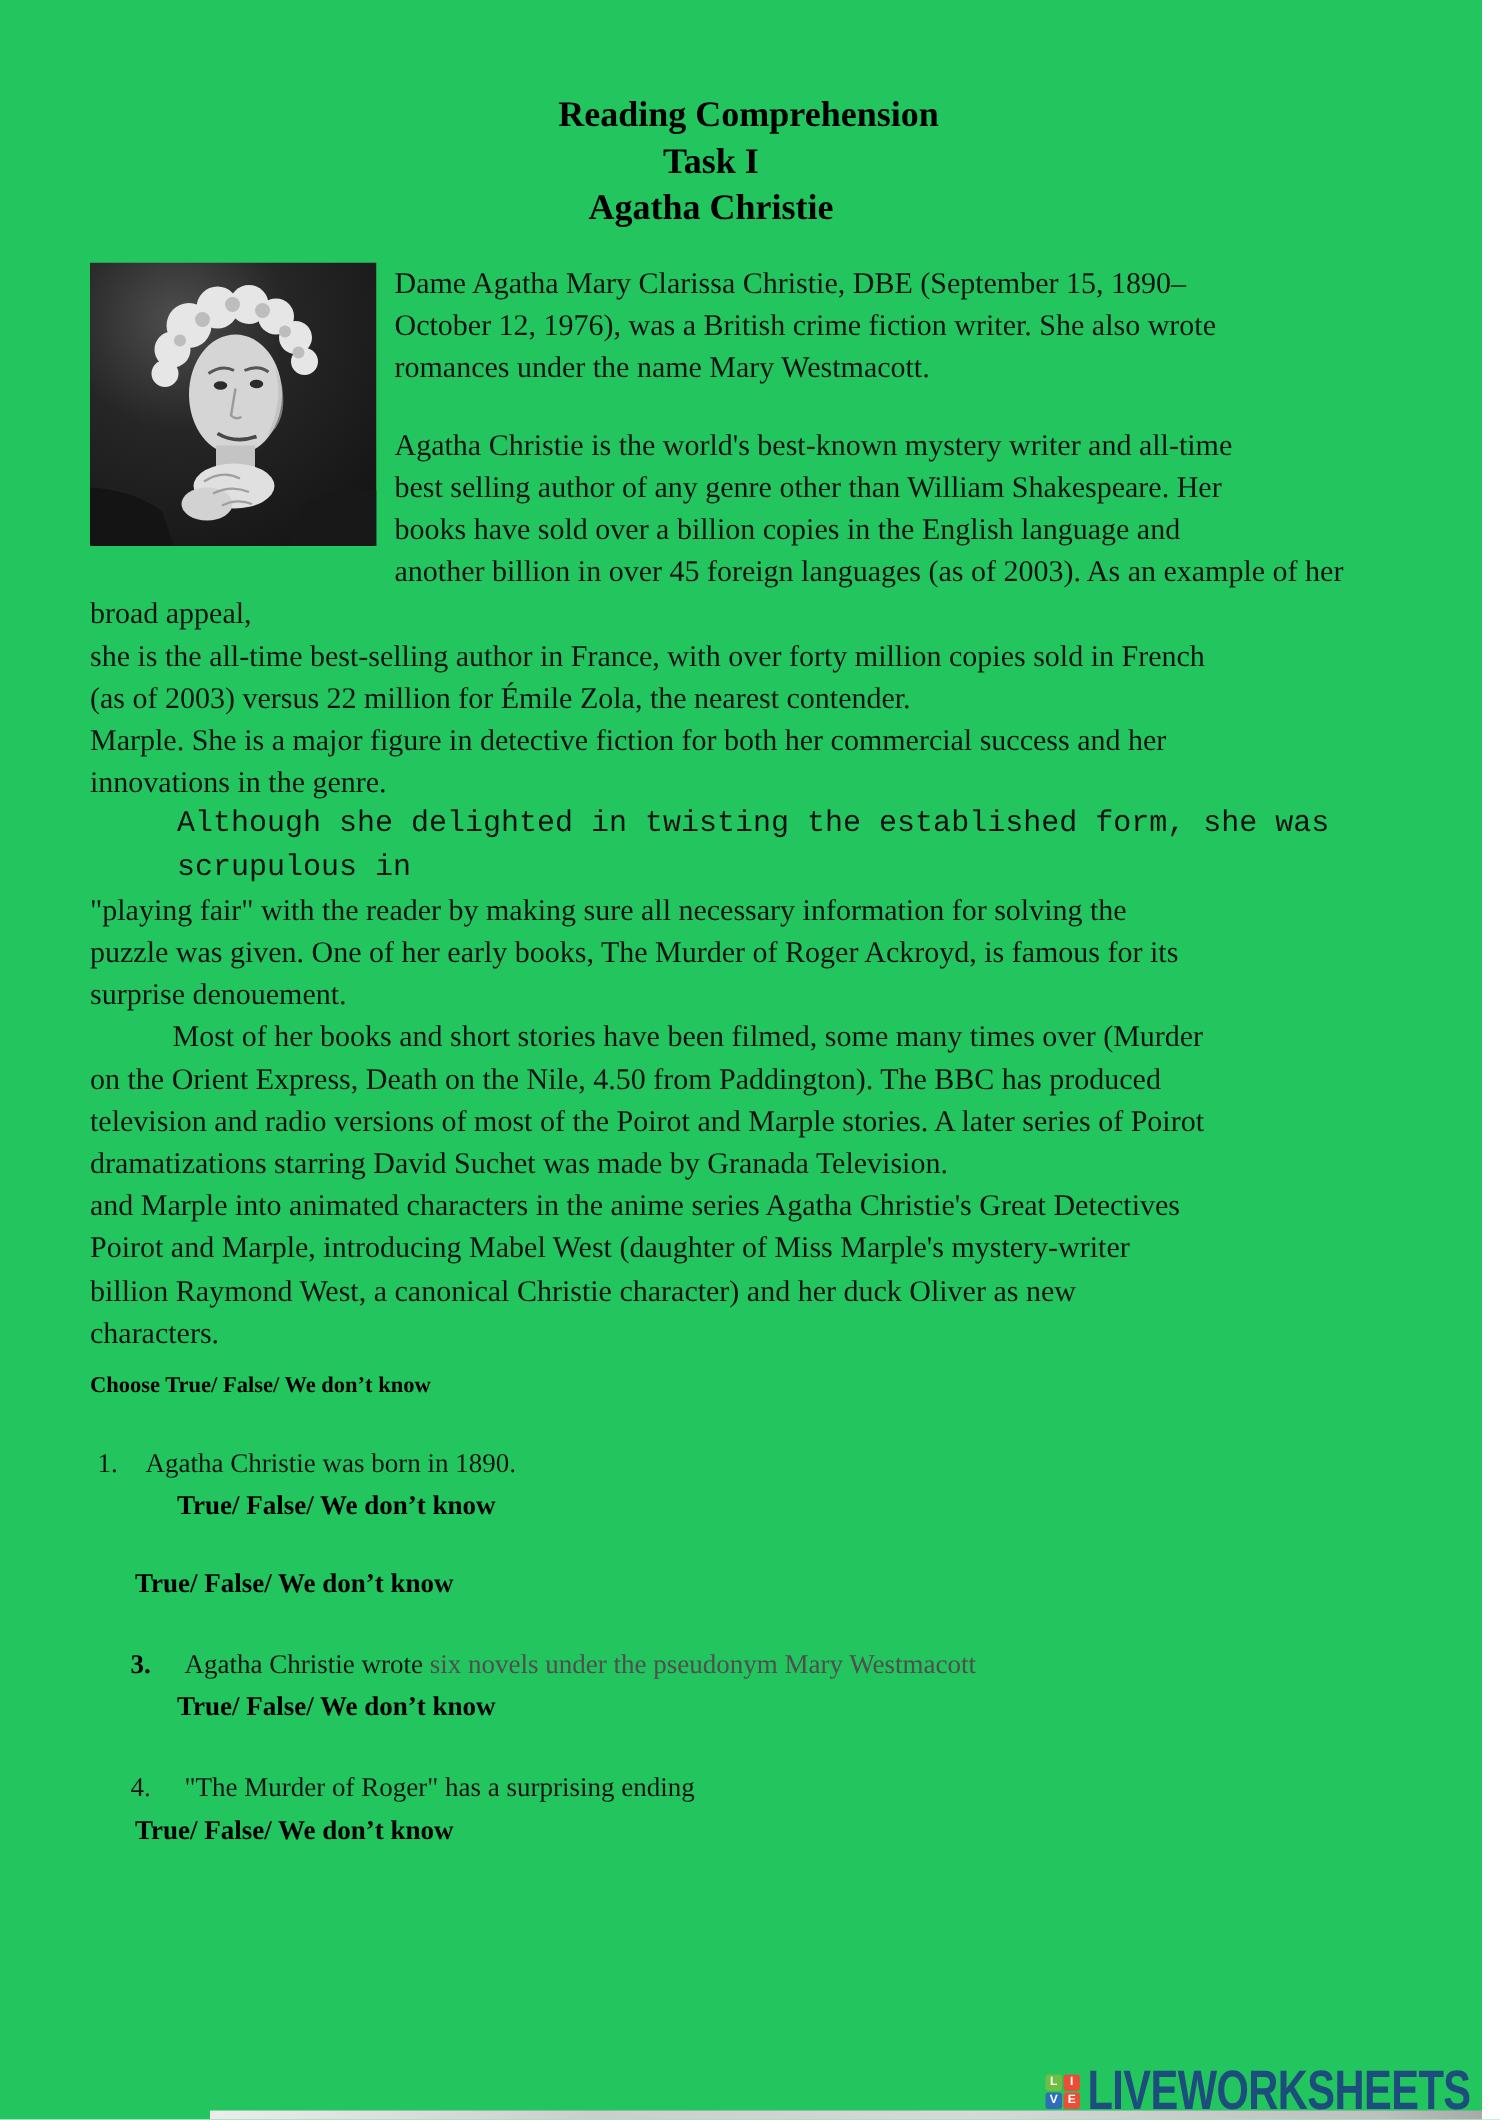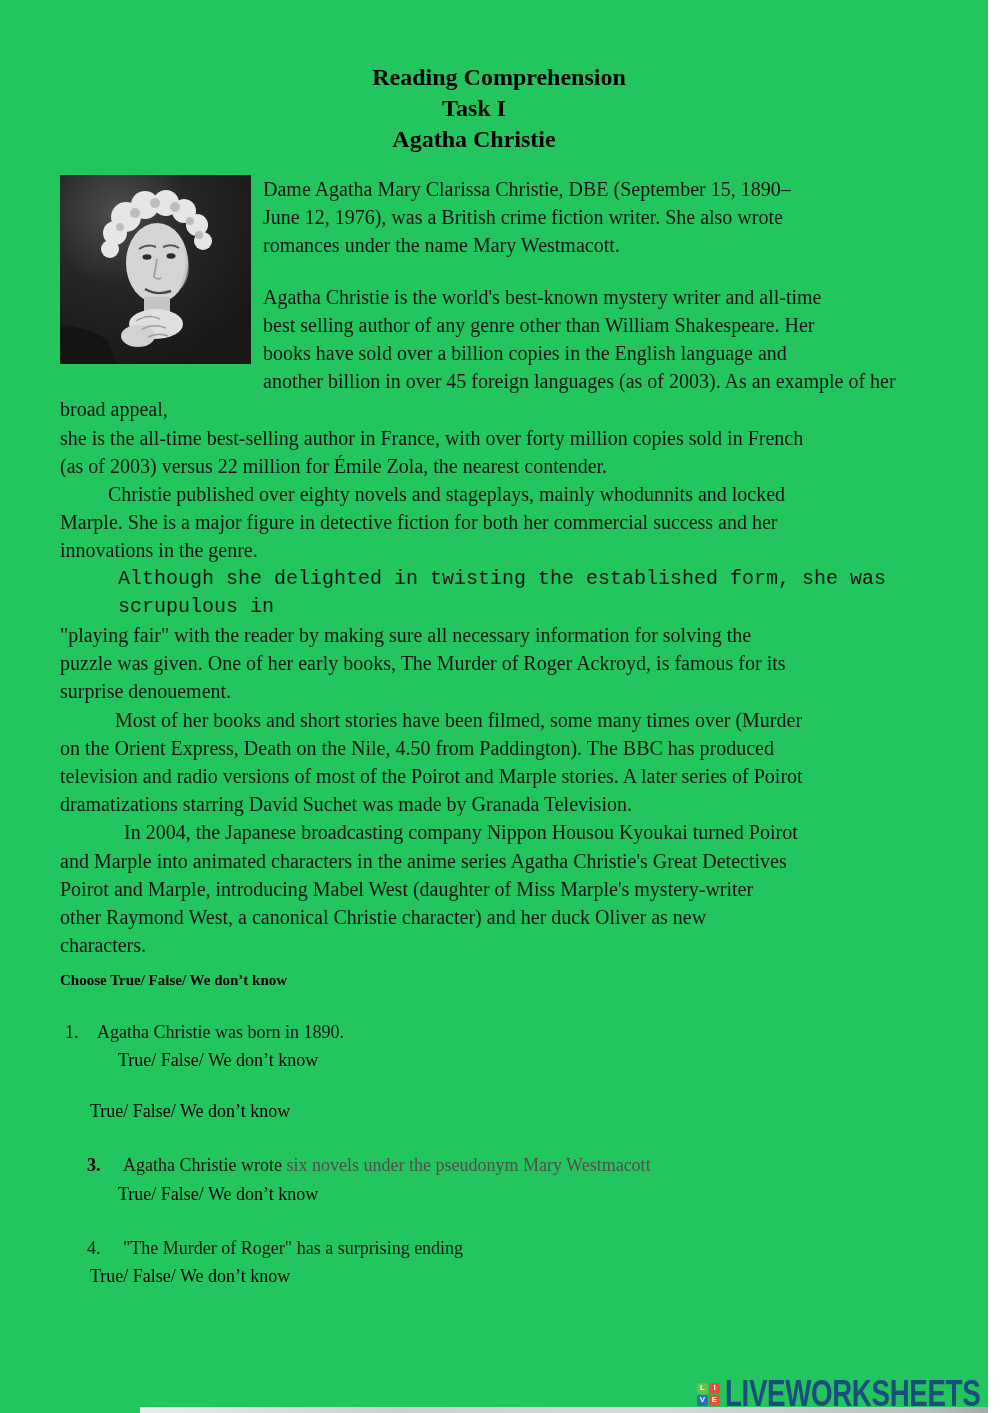--- a/index.html
+++ b/index.html
@@ -28,21 +28,21 @@
   h2.choose{margin:7px 0 0;font-size:15px;line-height:28.2px;font-weight:bold;color:#000;}
   .questions{list-style:none;margin:0;padding:0;font-size:18px;line-height:28.2px;}
   li.q1{margin-top:23px;} li.q2{margin-top:23px;}
   li.q3{margin-top:26px;} li.q4{margin-top:26px;}
   .qline.first{padding-left:5px;}
   .qline.rest{padding-left:27px;}
   .qnum{display:inline-block;}
   li.q1 .qnum{min-width:32px;}
   li.q2 .qnum,li.q3 .qnum,li.q4 .qnum{min-width:36px;}
   .qnum.boldnum{font-weight:bold;color:#000;}
-  .tf{font-weight:normal;color:#000;}
+  .tf{font-weight:bold;color:#000;}
   .tf.deep{padding-left:58px;}
   .tf.shallow{padding-left:30px;}
   .gray{color:#4f4f4f;}
 
   
   .logo{position:absolute;top:1374px;left:697px;display:flex;align-items:center;gap:5px;
         font-family:"Liberation Sans",sans-serif;cursor:pointer;}
   .tiles{display:grid;grid-template-columns:11px 11px;grid-auto-rows:11px;gap:1px;}
   .tile{display:flex;align-items:center;justify-content:center;color:#fff;font-size:8px;
         font-weight:bold;border-radius:2px;line-height:1;}
@@ -107,58 +107,56 @@
           <ellipse cx="96" cy="149" rx="27" ry="15" fill="#e0e0e0"></ellipse>
           <ellipse cx="78" cy="161" rx="17" ry="11" fill="#d2d2d2"></ellipse>
           <path d="M76 146 q12 -8 24 -2 M82 154 q12 -6 24 -1 M88 162 q10 -5 20 -1" stroke="#9f9f9f" stroke-width="1.5" fill="none"></path>
           <path d="M0 189 V150 q30 2 48 16 l8 23 z" fill="#141414"></path>
           <path d="M191 189 V152 q-28 -4 -48 10 l-12 27 z" fill="#181818"></path>
         </svg>
       </div>
 
       <p class="p1">
         <span class="ln">Dame Agatha Mary Clarissa Christie, DBE (September 15, 1890–</span>
-        <span class="ln">June 12, 1976), was a British crime fiction writer. She also wrote</span>
+        <span class="ln">October 12, 1976), was a British crime fiction writer. She also wrote</span>
         <span class="ln">romances under the name Mary Westmacott.</span>
       </p>
 
       <p class="p2">
         <span class="ln">Agatha Christie is the world's best-known mystery writer and all-time</span>
         <span class="ln">best selling author of any genre other than William Shakespeare. Her</span>
         <span class="ln">books have sold over a billion copies in the English language and</span>
         <span class="ln">another billion in over 45 foreign languages (as of 2003). As an example of her broad appeal,</span>
         <span class="ln">she is the all-time best-selling author in France, with over forty million copies sold in French</span>
         <span class="ln">(as of 2003) versus 22 million for Émile Zola, the nearest contender.</span>
       </p>
 
       <p>
-        <span class="ln ind48">Christie published over eighty novels and stageplays, mainly whodunnits and locked</span>
         <span class="ln">Marple. She is a major figure in detective fiction for both her commercial success and her</span>
         <span class="ln">innovations in the genre.</span>
       </p>
 
       <p>
         <span class="ln ind58">Although she delighted in twisting the established form, she was scrupulous in</span>
         <span class="ln">"playing fair" with the reader by making sure all necessary information for solving the</span>
         <span class="ln">puzzle was given. One of her early books, The Murder of Roger Ackroyd, is famous for its</span>
         <span class="ln">surprise denouement.</span>
       </p>
 
       <p>
         <span class="ln ind55">Most of her books and short stories have been filmed, some many times over (Murder</span>
         <span class="ln">on the Orient Express, Death on the Nile, 4.50 from Paddington). The BBC has produced</span>
         <span class="ln">television and radio versions of most of the Poirot and Marple stories. A later series of Poirot</span>
         <span class="ln">dramatizations starring David Suchet was made by Granada Television.</span>
       </p>
 
       <p>
-        <span class="ln ind64">In 2004, the Japanese broadcasting company Nippon Housou Kyoukai turned Poirot</span>
         <span class="ln">and Marple into animated characters in the anime series Agatha Christie's Great Detectives</span>
         <span class="ln">Poirot and Marple, introducing Mabel West (daughter of Miss Marple's mystery-writer</span>
-        <span class="ln">other Raymond West, a canonical Christie character) and her duck Oliver as new</span>
+        <span class="ln">billion Raymond West, a canonical Christie character) and her duck Oliver as new</span>
         <span class="ln">characters.</span>
       </p>
     </section>
 
     <h2 class="choose">Choose True/ False/ We don’t know</h2>
 
     <ol class="questions">
       <li class="q1">
         <div class="qline first">
           <span class="qnum">1.</span><span>Agatha Christie was born in 1890.</span>

